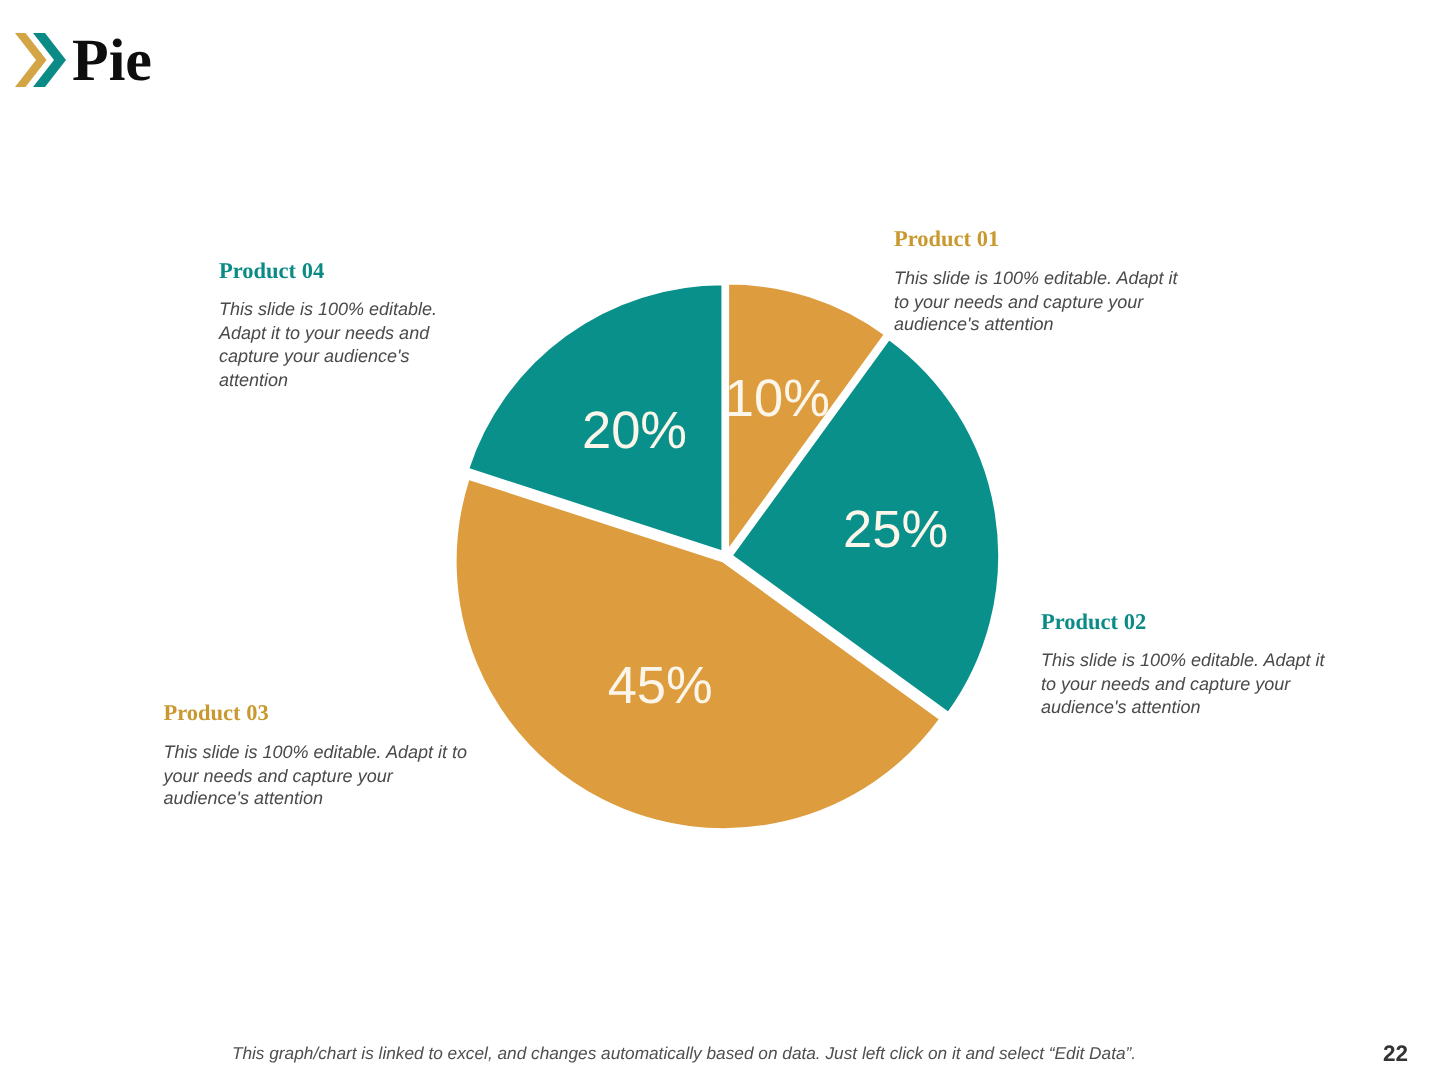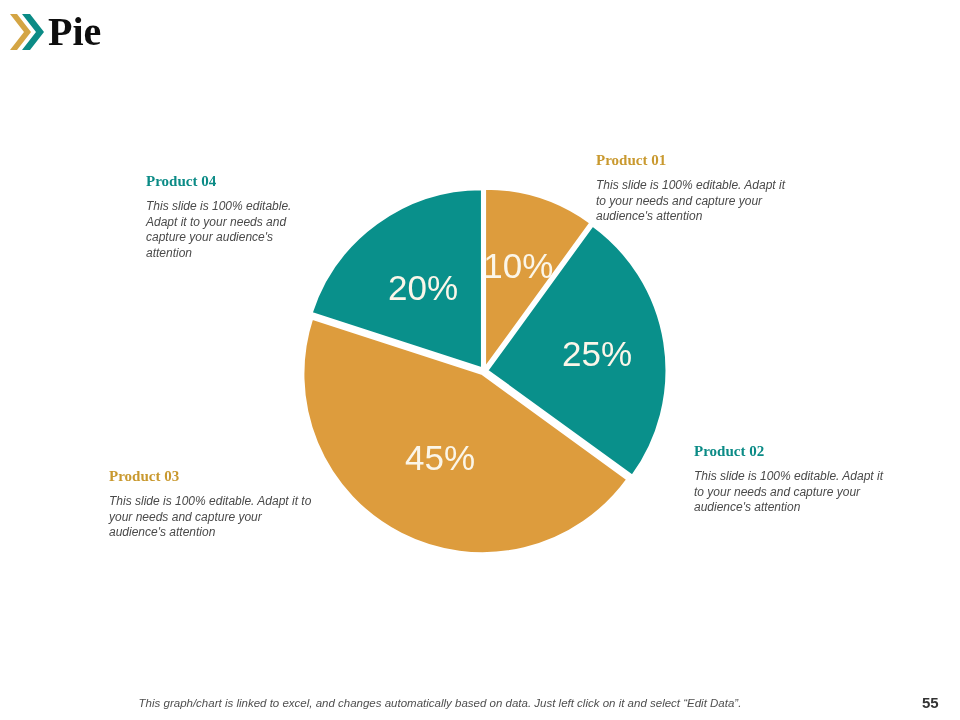--- a/index.html
+++ b/index.html
@@ -12,21 +12,21 @@
     background: #ffffff;
     font-family: "Liberation Sans", sans-serif;
     overflow: hidden;
     position: relative;
   }
 
   
   #slide-header {
     position: absolute;
     left: 0;
-    top: 0;
+    top: 8px;
     width: 960px;
     height: 62px;
   }
   #logo-chevron {
     position: absolute;
     left: 8px;
     top: 12px;
     width: 42px;
     height: 40px;
   }
@@ -61,21 +61,21 @@
     line-height: 15.5px;
     color: #4a4a4a;
     margin: 0;
   }
   .align-left  { text-align: left; }
   .align-right { text-align: left; }
   .title-gold  { color: #c9992f; }
   .title-teal  { color: #0b8b86; }
 
   #callout-product-01 { left: 596px; top: 152px; }
-  #callout-product-02 { left: 694px; top: 407px; margin-top: 36px; }
+  #callout-product-02 { left: 694px; top: 407px; }
   #callout-product-03 { left: 109px; top: 468px; width: 208px; }
   #callout-product-04 { left: 146px; top: 173px; width: 172px; }
 
   
   #pie-chart {
     position: absolute;
     left: 296px;
     top: 183px;
     width: 376px;
     height: 376px;
@@ -83,21 +83,21 @@
   #pie-chart svg { display: block; }
   .slice-label {
     font-family: "Liberation Sans", sans-serif;
     font-size: 35px;
     fill: #fbf6e9;
   }
 
   
   #footer-note {
     position: absolute;
-    left: 0;
+    left: 16px;
     top: 697px;
     width: 880px;
     text-align: center;
     font-family: "Liberation Sans", sans-serif;
     font-style: italic;
     font-size: 11.5px;
     color: #4f4f4f;
   }
   #page-number {
     position: absolute;
@@ -152,13 +152,13 @@
       <text x="301.07056123133134" y="170.09138244219437" text-anchor="middle" dominant-baseline="central" class="slice-label" fill="#fbf6e9">25%</text>
       <path d="M 186.4110332509116 191.11852283465927 L 331.22507524402715 296.33208299501194 A 179 179 0 0 1 16.171916834079127 135.80448084154364 Z" fill="#dd9c3d" stroke="#ffffff" stroke-width="2"></path>
       <text x="144.1535975351546" y="274.05341010611255" text-anchor="middle" dominant-baseline="central" class="slice-label" fill="#fbf6e9">45%</text>
       <path d="M 185.94275161697635 185.1684405196877 L 15.703635200143879 129.85439852657206 A 179 179 0 0 1 185.94275161697632 6.168440519687692 Z" fill="#09908b" stroke="#ffffff" stroke-width="2"></path>
       <text x="127.02315792717883" y="104.07257700354296" text-anchor="middle" dominant-baseline="central" class="slice-label" fill="#fbf6e9">20%</text>
     </svg>
 </div>
 
 <div id="footer-note">This graph/chart is linked to excel, and changes automatically based on data. Just left click on it and select “Edit Data”.</div>
 
-<div id="page-number">55</div>
+<div id="page-number">22</div>
 
 </body></html>

